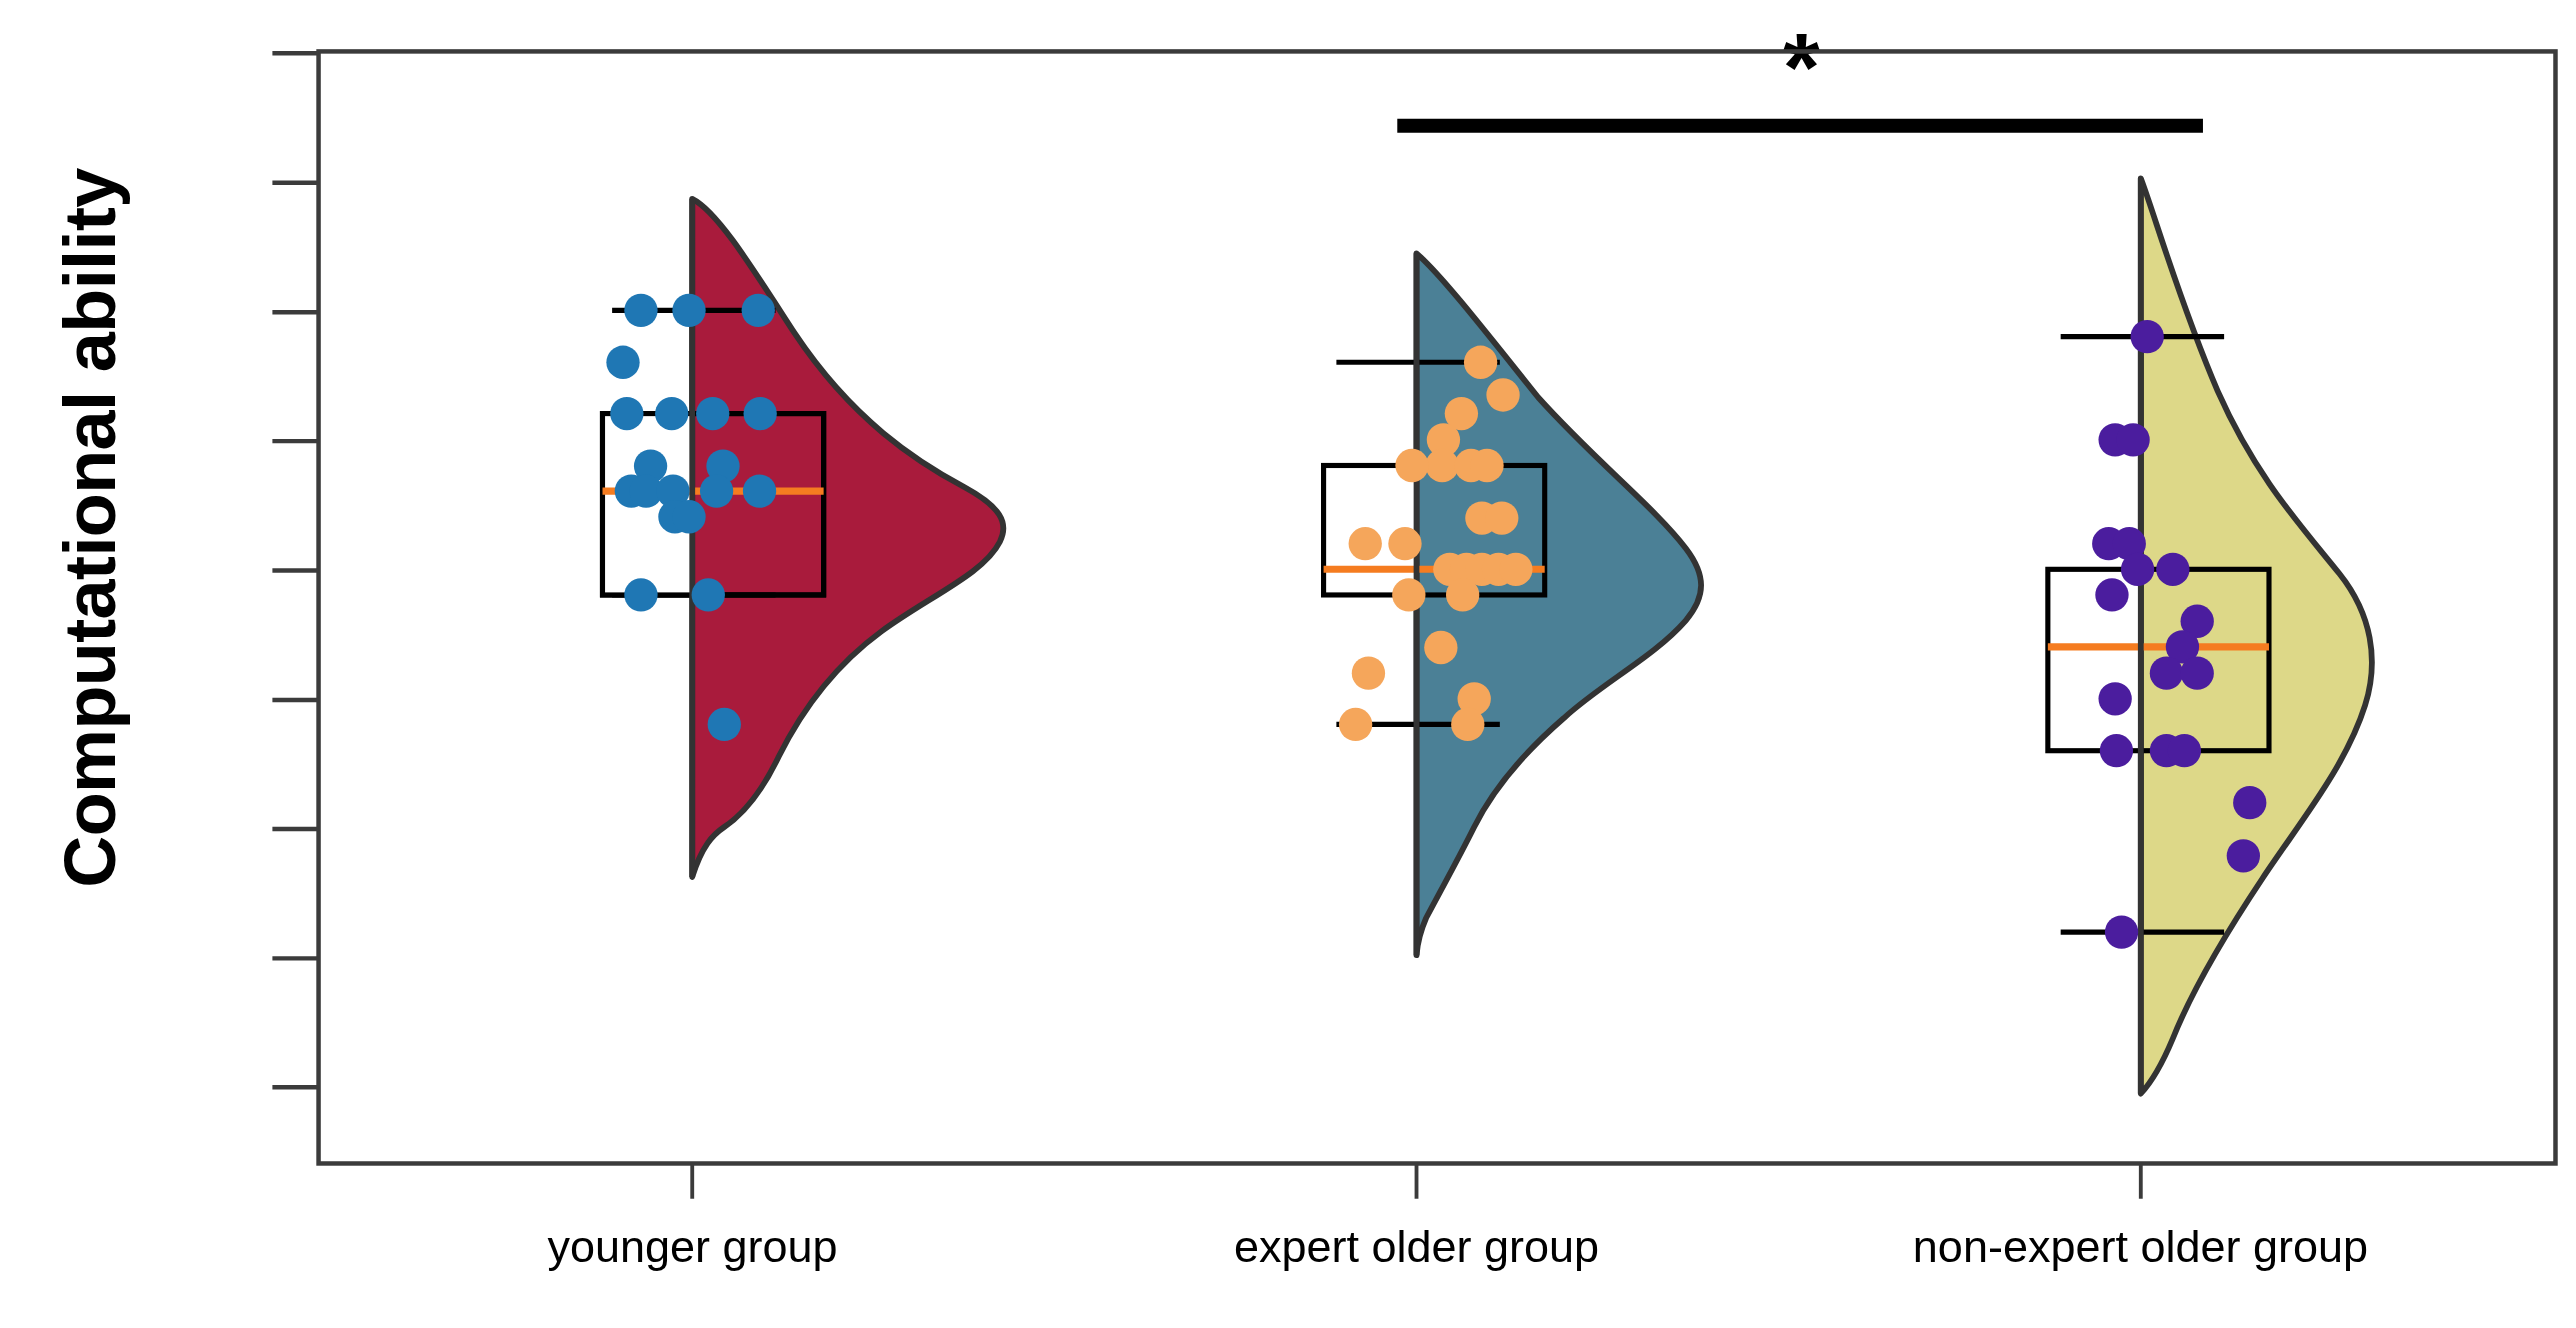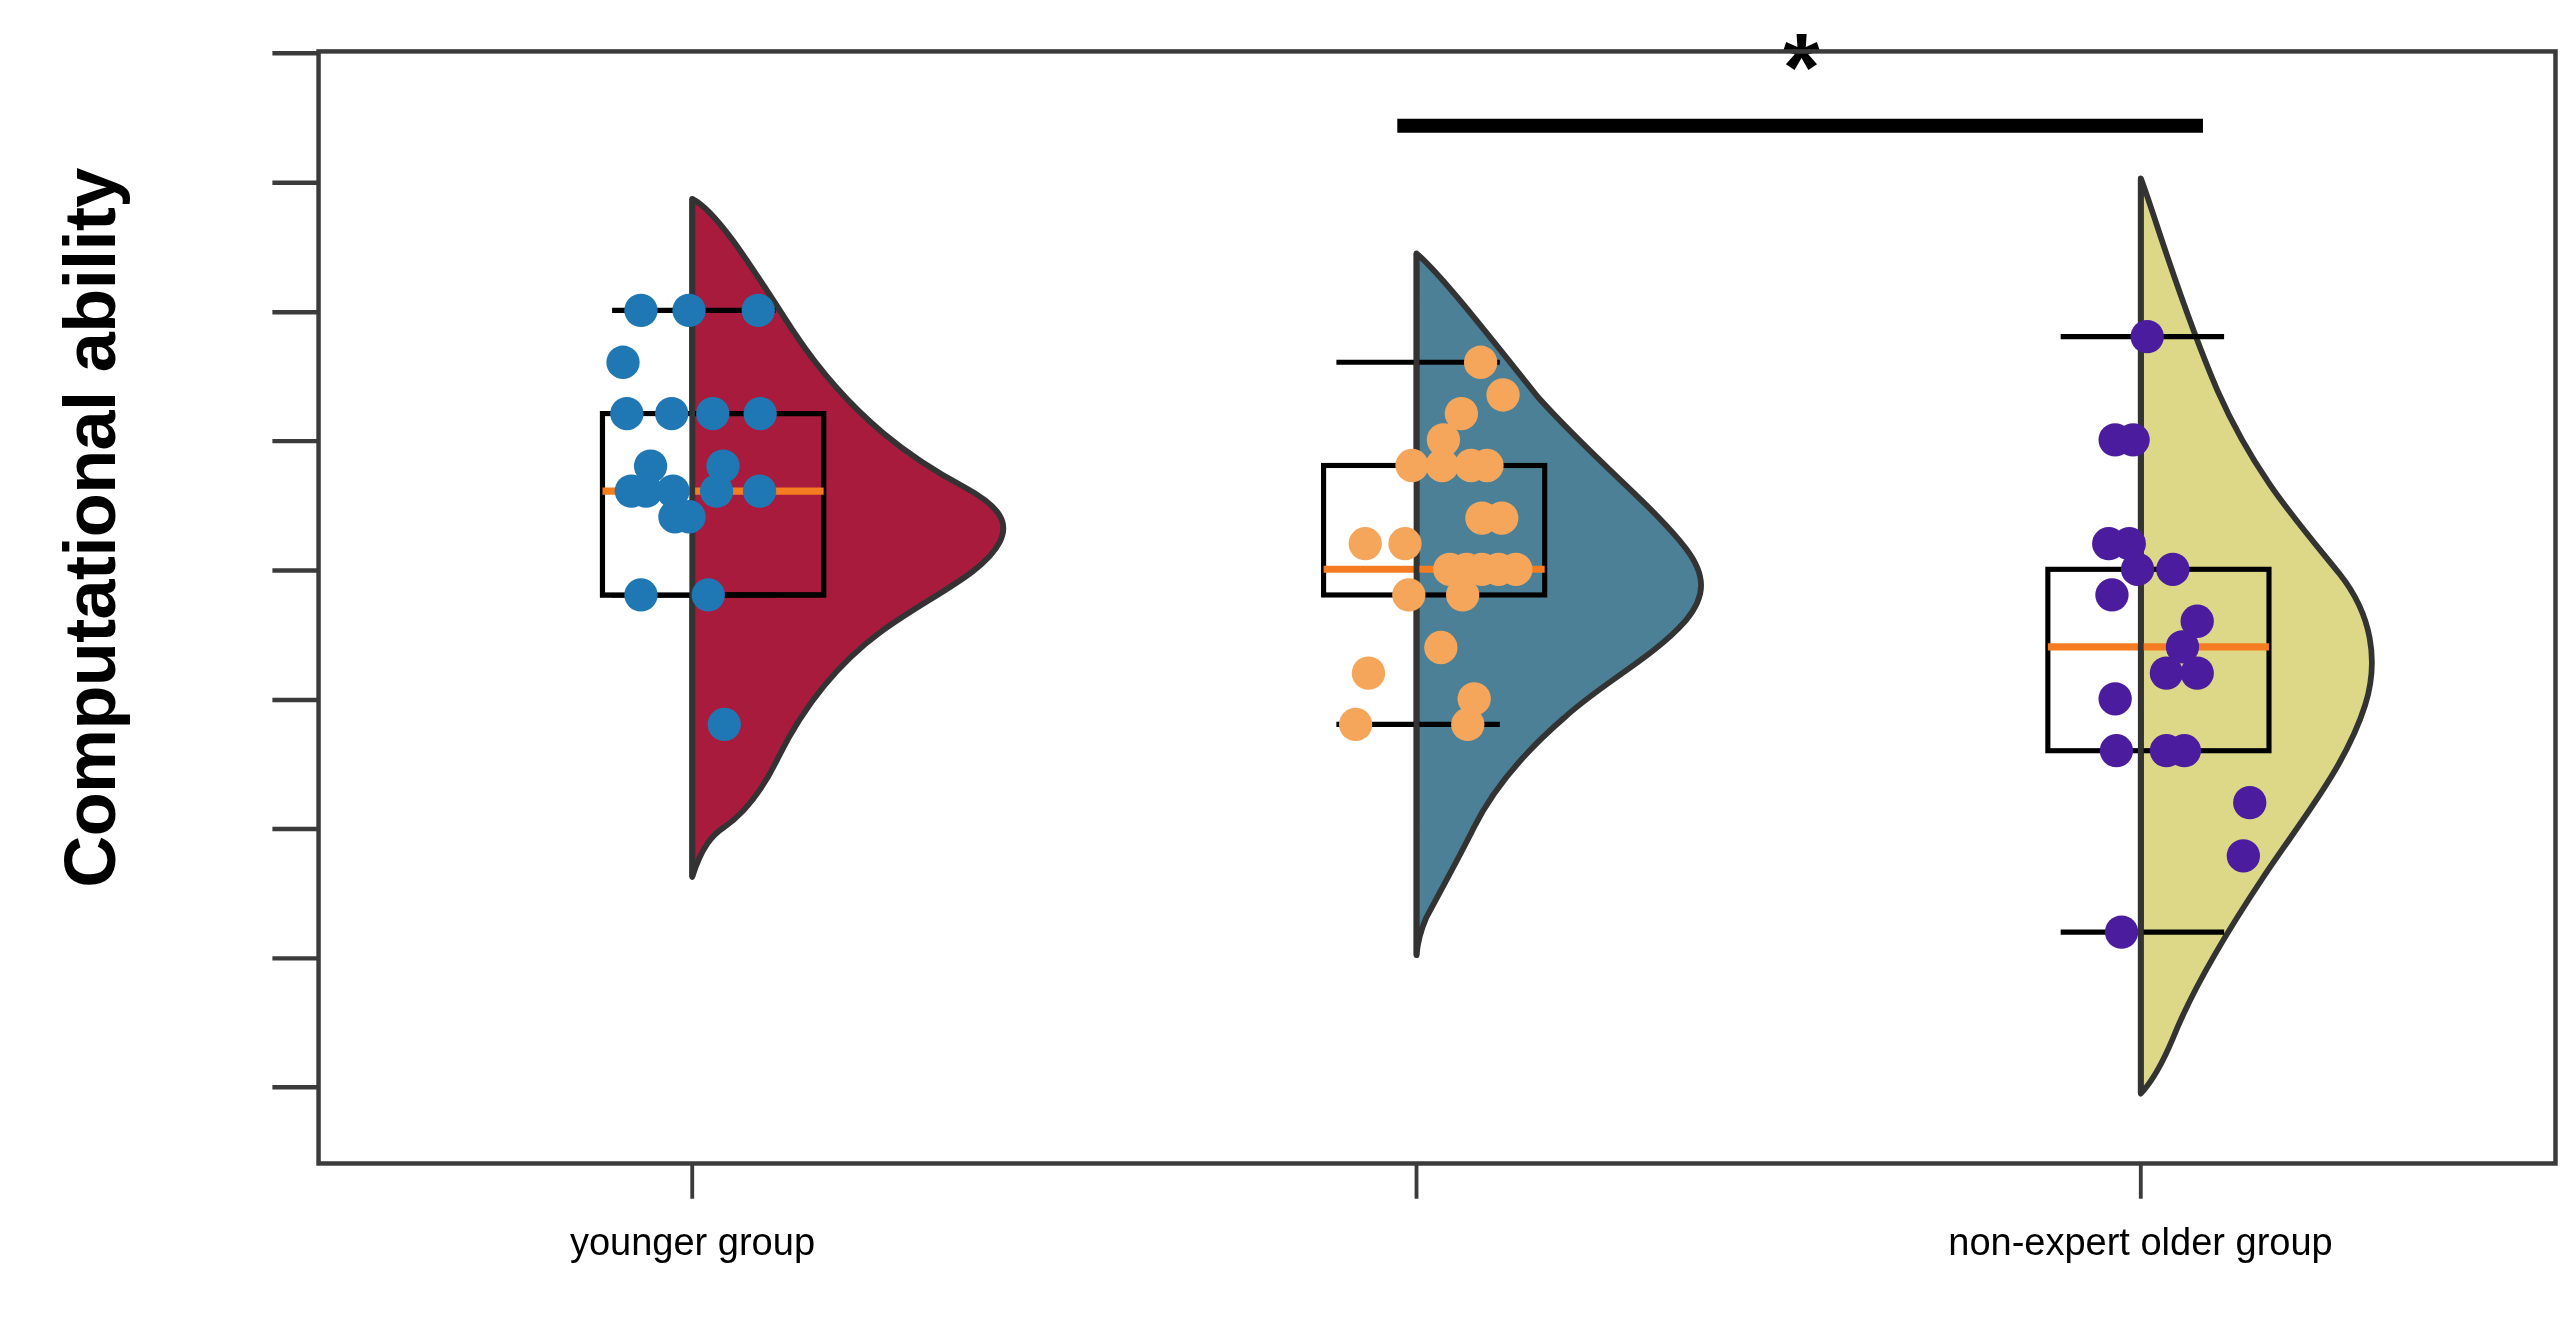--- a/index.html
+++ b/index.html
@@ -7,37 +7,38 @@
   #stage{position:relative;width:2576px;height:1329px;background:#fff;overflow:hidden;}
 
   
   #ylabel{
     position:absolute;left:-359px;top:487px;width:897px;
     transform:rotate(-90deg);transform-origin:center center;
     text-align:center;font-size:72px;font-weight:bold;color:#000;
     letter-spacing:-0.6px;
   }
   .xtick-label{
-    position:absolute;text-align:center;font-size:38px;color:#000;
+    position:absolute;text-align:center;font-size:45px;color:#000;
     white-space:nowrap;
   }
 
   
   svg#plot{position:absolute;left:0;top:0;width:2576px;height:1329px;}
 
   .dot{stroke:none;}
 </style>
 </head>
 <body>
 
 <div id="stage">
 
   <div id="ylabel">Computational ability</div>
 
   <div class="xtick-label" style="left:500px;top:1221px;width:385px;">younger group</div>
+  <div class="xtick-label" style="left:1192px;top:1221px;width:449px;">expert older group</div>
   <div class="xtick-label" style="left:1884px;top:1221px;width:513px;">non-expert older group</div>
 
   <div style="position:absolute;left:1731px;top:19px;width:141px;text-align:center;font-size:96px;font-weight:bold;color:#000;line-height:1;">*</div>
 
   <svg id="plot" viewBox="0 0 4019 2073" xmlns="http://www.w3.org/2000/svg">
 
     <g stroke="#3b3b3b" stroke-width="7" fill="none">
       <rect x="497" y="80" width="3490" height="1735"></rect>
     </g>
 

